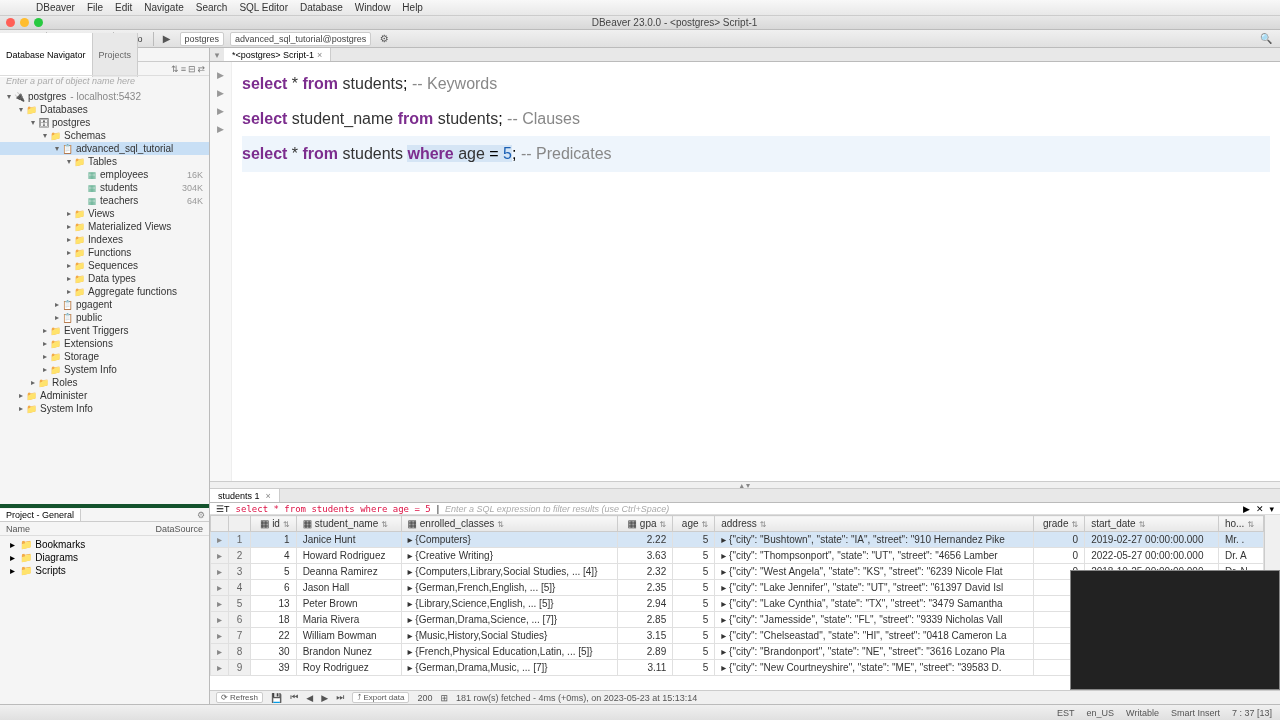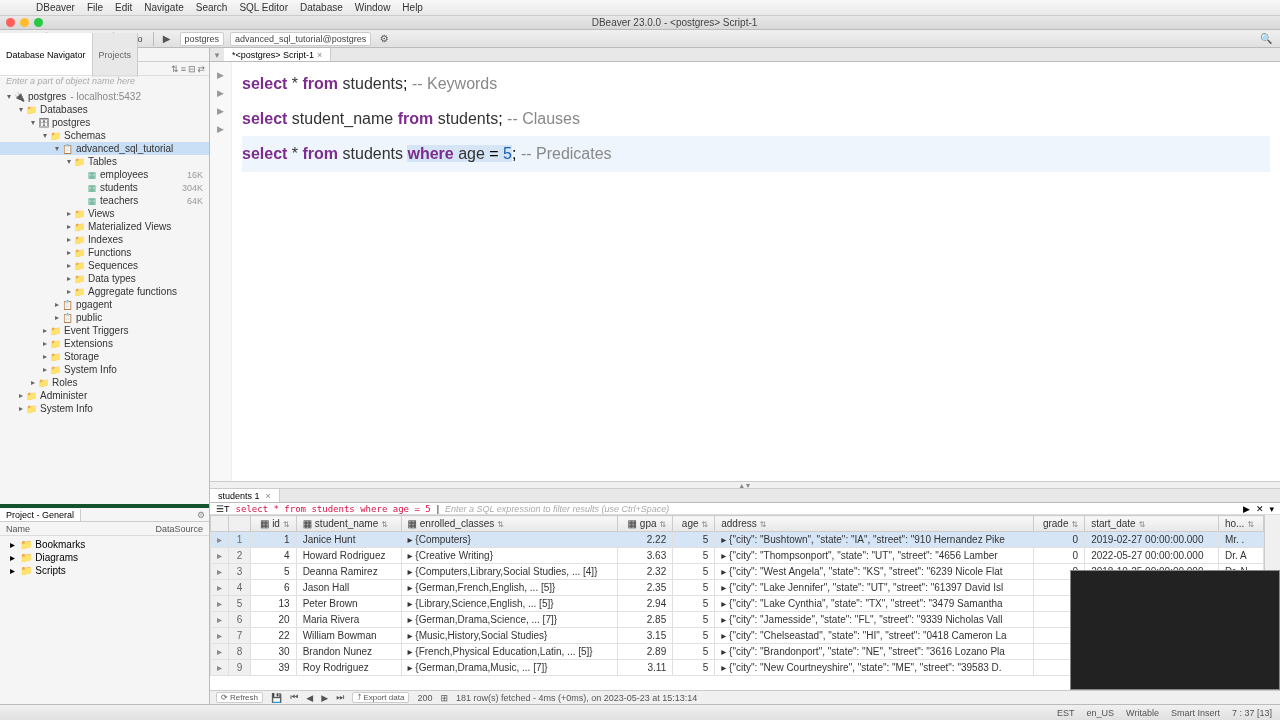--- a/index.html
+++ b/index.html
@@ -430,21 +430,21 @@
                   <td class="num">2.94</td>
                   <td class="num">5</td>
                   <td>▸ {"city": "Lake Cynthia", "state": "TX", "street": "3479 Samantha</td>
                   <td class="num"></td>
                   <td></td>
                   <td></td>
                 </tr>
                 <tr class="">
                   <td class="rowmark">▸</td>
                   <td class="rownum">6</td>
-                  <td class="num">20</td>
+                  <td class="num">18</td>
                   <td>Maria Rivera</td>
                   <td>▸ {German,Drama,Science, ... [7]}</td>
                   <td class="num">2.85</td>
                   <td class="num">5</td>
                   <td>▸ {"city": "Jamesside", "state": "FL", "street": "9339 Nicholas Vall</td>
                   <td class="num"></td>
                   <td></td>
                   <td></td>
                 </tr>
                 <tr class="">

